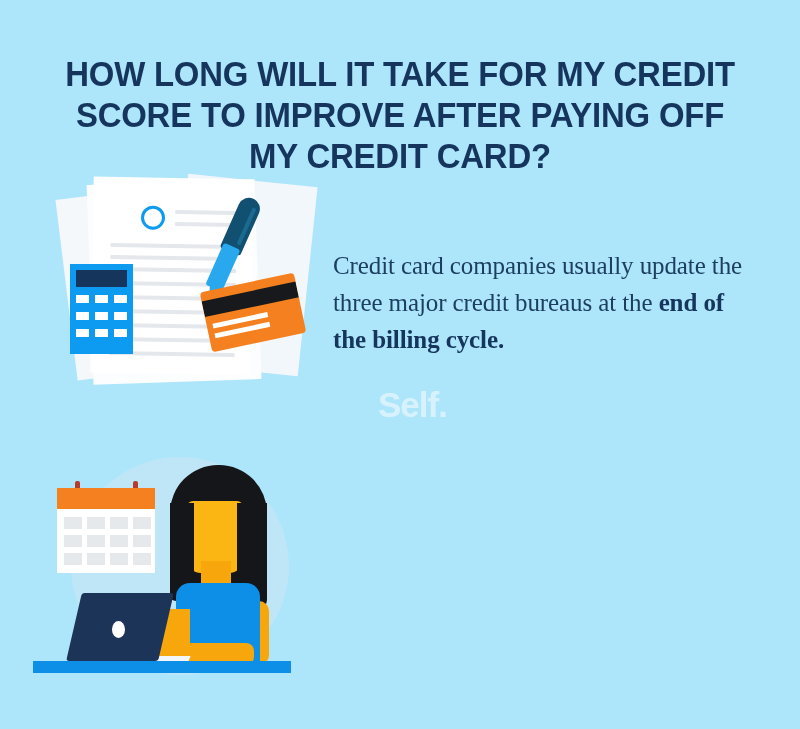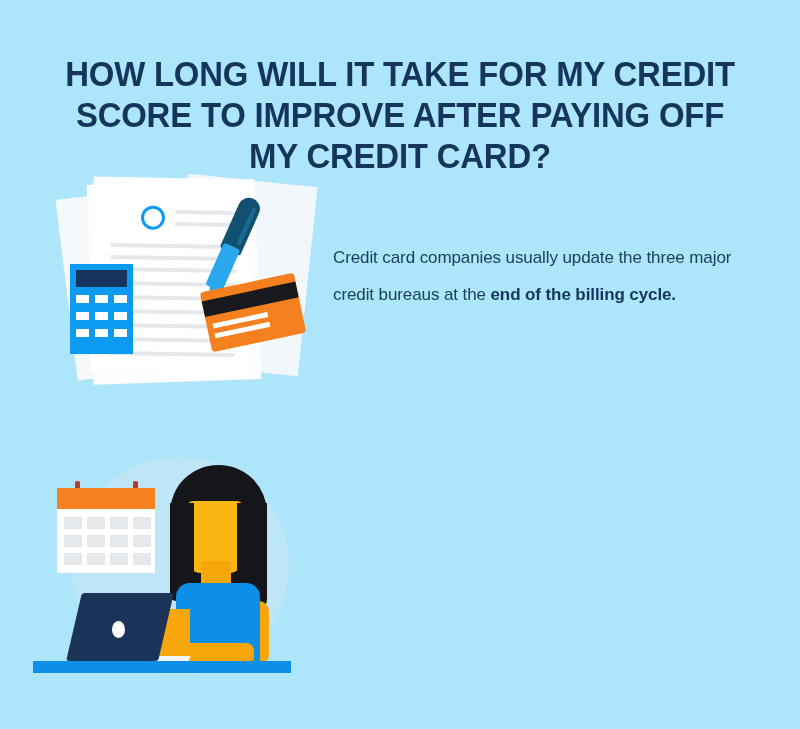--- a/index.html
+++ b/index.html
@@ -22,23 +22,23 @@
     letter-spacing:-0.2px;
     transform:scaleX(0.94);
     transform-origin:center top;
   }
   .title .ln{display:block;white-space:nowrap;}
 
   
   .body-text{
     position:absolute;
     color:#1c3f60;
-    font-family:Liberation Sans, sans-serif;
+    font-family:Liberation Serif, serif;
     font-weight:normal;
-    font-size:17px;
+    font-size:25px;
     line-height:37px;
     letter-spacing:-0.1px;
   }
   .body-text b{font-weight:bold;color:#15355c;}
   #text1{left:333px;top:222px;width:430px;}
   #text2{left:333px;top:470px;width:430px;}
 
   
   .watermark{
     position:absolute;left:378px;top:385px;
@@ -175,20 +175,21 @@
       <div class="stripe"></div>
       <div class="sig" style="top:33px;"></div>
       <div class="sig" style="top:43px;"></div>
     </div>
   </div>
 
   <p class="body-text" id="text1">
     <span>Credit card companies usually update the three major credit bureaus at the </span><b>end of the billing cycle.</b>
   </p>
 
+  <div class="watermark">Self.</div>
 
   <div class="ill2">
     <div class="bgcircle"></div>
 
     <div class="cal">
       <div class="ring" style="left:18px;"></div>
       <div class="ring" style="left:76px;"></div>
       <div class="head"></div>
       <div class="body">
         <div class="cell" style="left:7px;top:8px;"></div>

